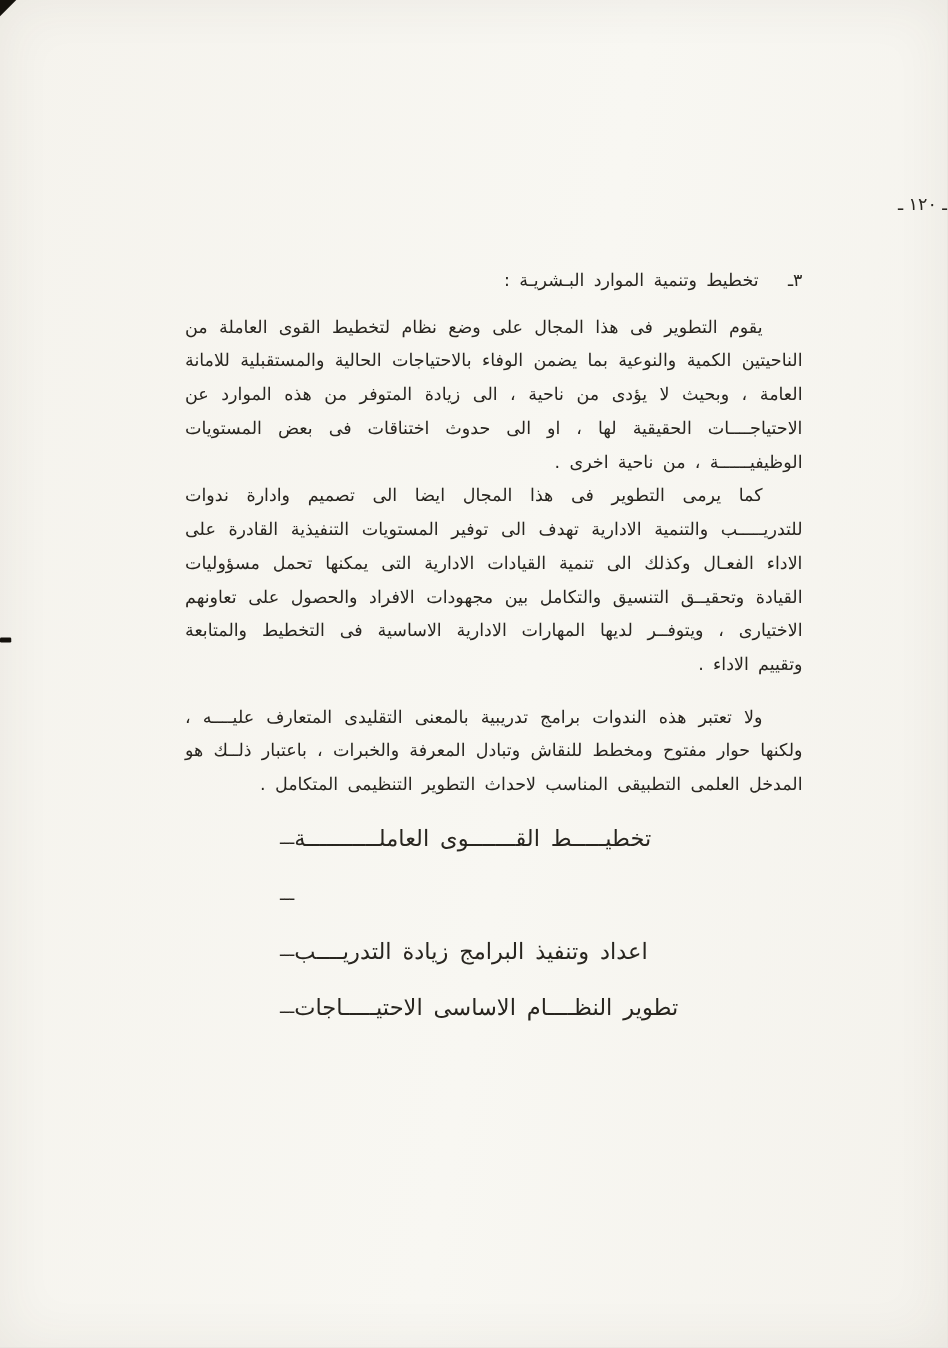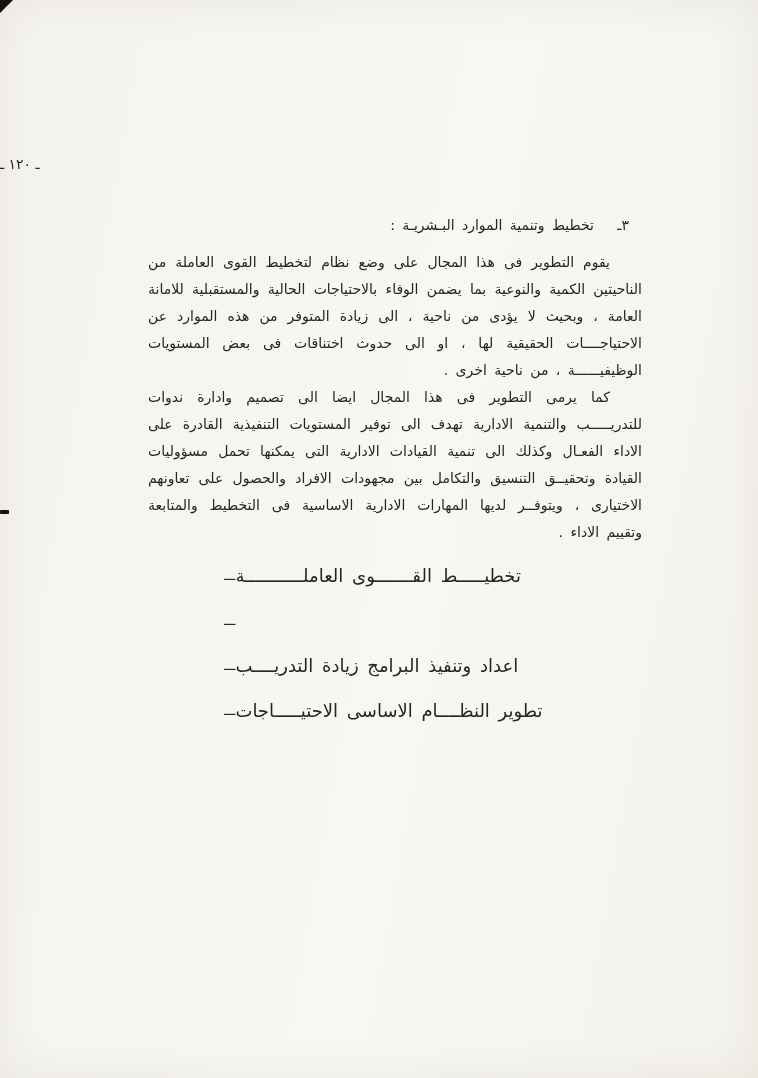--- a/index.html
+++ b/index.html
@@ -27,39 +27,39 @@
   }
   .edge-mark {
     top: 510px; left: 0;
     width: 9px; height: 4px;
     border-radius: 1px;
   }
   .page-number {
     position: absolute;
     top: 156px; left: 0;
     width: 100%;
-    text-align: left;
+    text-align: right;
     font-size: 14px;
     letter-spacing: 2px;
     direction: rtl;
   }
   .content {
     position: absolute;
     top: 212px;
     right: 116px;
     width: 494px;
     direction: rtl;
     text-align: justify;
     font-size: 14px;
     line-height: 27px;
     word-spacing: 3px;
   }
   .heading {
     text-align: right;
-    margin: 0 13px 10px 0;
+    margin: 0 0 10px 0;
     white-space: nowrap;
   }
   .h-marker { margin-left: 16px; }
   .para {
     margin: 0;
     text-indent: 32px;
   }
   .spaced { margin-top: 15px; }
   .list { margin-top: 16px; }
   .list-row {
@@ -96,20 +96,21 @@
 
     <div class="heading">
       <span class="h-marker">٣ـ</span>
       <span class="h-title">تخطيط وتنمية الموارد البـشريـة :</span>
     </div>
 
     <p class="para">يقوم التطوير فى هذا المجال على وضع نظام لتخطيط القوى العاملة من الناحيتين الكمية والنوعية بما يضمن الوفاء بالاحتياجات الحالية والمستقبلية للامانة العامة ، وبحيث لا يؤدى من ناحية ، الى زيادة المتوفر من هذه الموارد عن الاحتياجــــات الحقيقية لها ، او الى حدوث اختناقات فى بعض المستويات الوظيفيــــــة ، من ناحية اخرى .</p>
 
     <p class="para">كما يرمى التطوير فى هذا المجال ايضا الى تصميم وادارة ندوات للتدريـــــب والتنمية الادارية تهدف الى توفير المستويات التنفيذية القادرة على الاداء الفعـال وكذلك الى تنمية القيادات الادارية التى يمكنها تحمل مسؤوليات القيادة وتحقيــق التنسيق والتكامل بين مجهودات الافراد والحصول على تعاونهم الاختيارى ، ويتوفــر لديها المهارات الادارية الاساسية فى التخطيط والمتابعة وتقييم الاداء .</p>
 
+    <p class="para spaced">ولا تعتبر هذه الندوات برامج تدريبية بالمعنى التقليدى المتعارف عليــــه ، ولكنها حوار مفتوح ومخطط للنقاش وتبادل المعرفة والخبرات ، باعتبار ذلــك هو المدخل العلمى التطبيقى المناسب لاحداث التطوير التنظيمى المتكامل .</p>
 
 
     <div class="list">
 
       <div class="list-row">
         <span class="dash">ـــ</span>
         <span class="item">تخطيـــــط القـــــــوى العاملـــــــــــة</span>
       </div>
 
       <div class="list-row">

